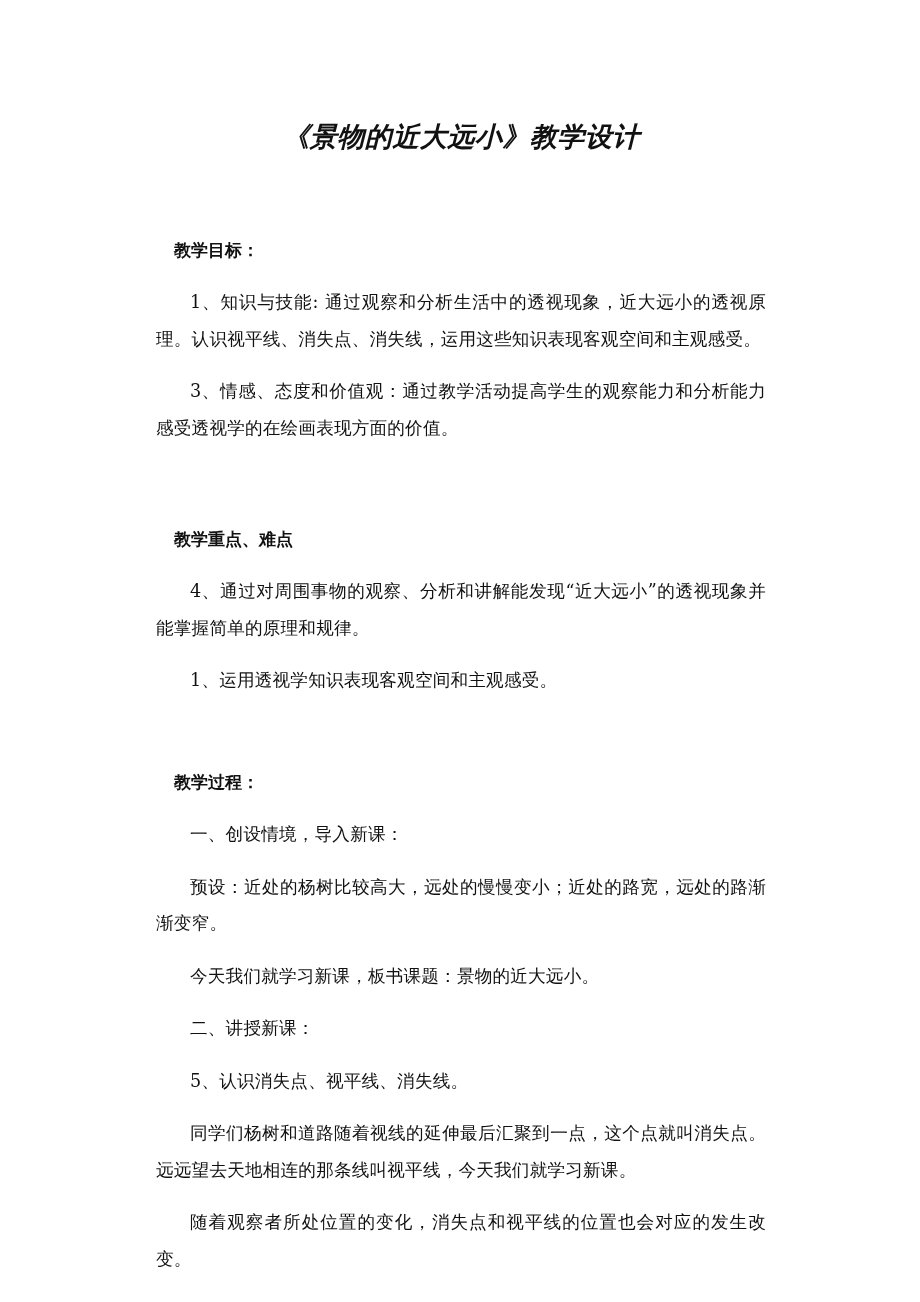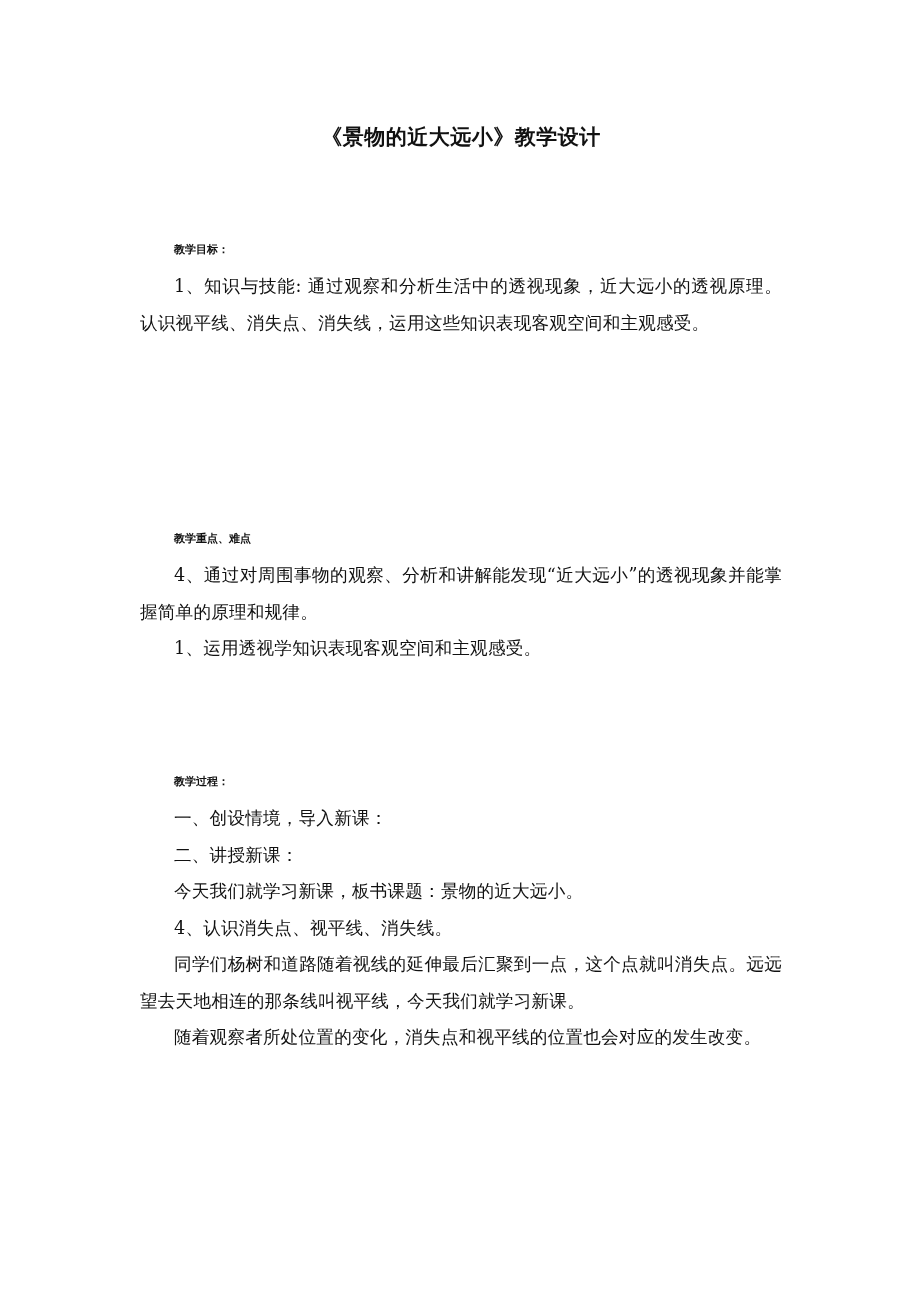--- a/index.html
+++ b/index.html
@@ -22,67 +22,70 @@
       width: 642px;
     }
     .title {
       position: absolute;
       left: 0;
       top: 122px;
       width: 642px;
       text-align: center;
       font-family: "DejaVu Sans", "Liberation Sans", sans-serif;
       font-weight: bold;
-      font-size: 21px;
+      font-size: 27px;
       line-height: 30px;
       letter-spacing: 0.5px;
+      font-style: italic;
     }
     .block {
       position: absolute;
       left: 0;
       width: 642px;
     }
     .heading {
       font-family: "DejaVu Sans", "Liberation Sans", sans-serif;
       font-weight: bold;
-      font-size: 11px;
+      font-size: 17px;
       line-height: 36px;
       text-indent: 34px;
       margin: 0;
     }
     .para {
       font-size: 17.6px;
       line-height: 36.5px;
       text-indent: 34px;
-      margin: 0;
+      margin: 16px;
       text-align: justify;
       letter-spacing: 0.2px;
     }
   </style>
 </head>
 <body>
 
 <div class="page">
 
   <div class="title">《景物的近大远小》教学设计</div>
 
   <div class="block" style="top:232px;">
     <p class="heading">教学目标：</p>
     <p class="para">1、知识与技能: 通过观察和分析生活中的透视现象，近大远小的透视原理。认识视平线、消失点、消失线，运用这些知识表现客观空间和主观感受。</p>
+    <p class="para">3、情感、态度和价值观：通过教学活动提高学生的观察能力和分析能力感受透视学的在绘画表现方面的价值。</p>
   </div>
 
   <div class="block" style="top:521px;">
     <p class="heading">教学重点、难点</p>
     <p class="para">4、通过对周围事物的观察、分析和讲解能发现“近大远小”的透视现象并能掌握简单的原理和规律。</p>
     <p class="para">1、运用透视学知识表现客观空间和主观感受。</p>
   </div>
 
   <div class="block" style="top:764px;">
     <p class="heading">教学过程：</p>
     <p class="para">一、创设情境，导入新课：</p>
+    <p class="para">预设：近处的杨树比较高大，远处的慢慢变小；近处的路宽，远处的路渐渐变窄。</p>
+    <p class="para">今天我们就学习新课，板书课题：景物的近大远小。</p>
     <p class="para">二、讲授新课：</p>
-    <p class="para">今天我们就学习新课，板书课题：景物的近大远小。</p>
-    <p class="para">4、认识消失点、视平线、消失线。</p>
+    <p class="para">5、认识消失点、视平线、消失线。</p>
     <p class="para">同学们杨树和道路随着视线的延伸最后汇聚到一点，这个点就叫消失点。远远望去天地相连的那条线叫视平线，今天我们就学习新课。</p>
     <p class="para">随着观察者所处位置的变化，消失点和视平线的位置也会对应的发生改变。</p>
   </div>
 
 </div>
 
 </body></html>

